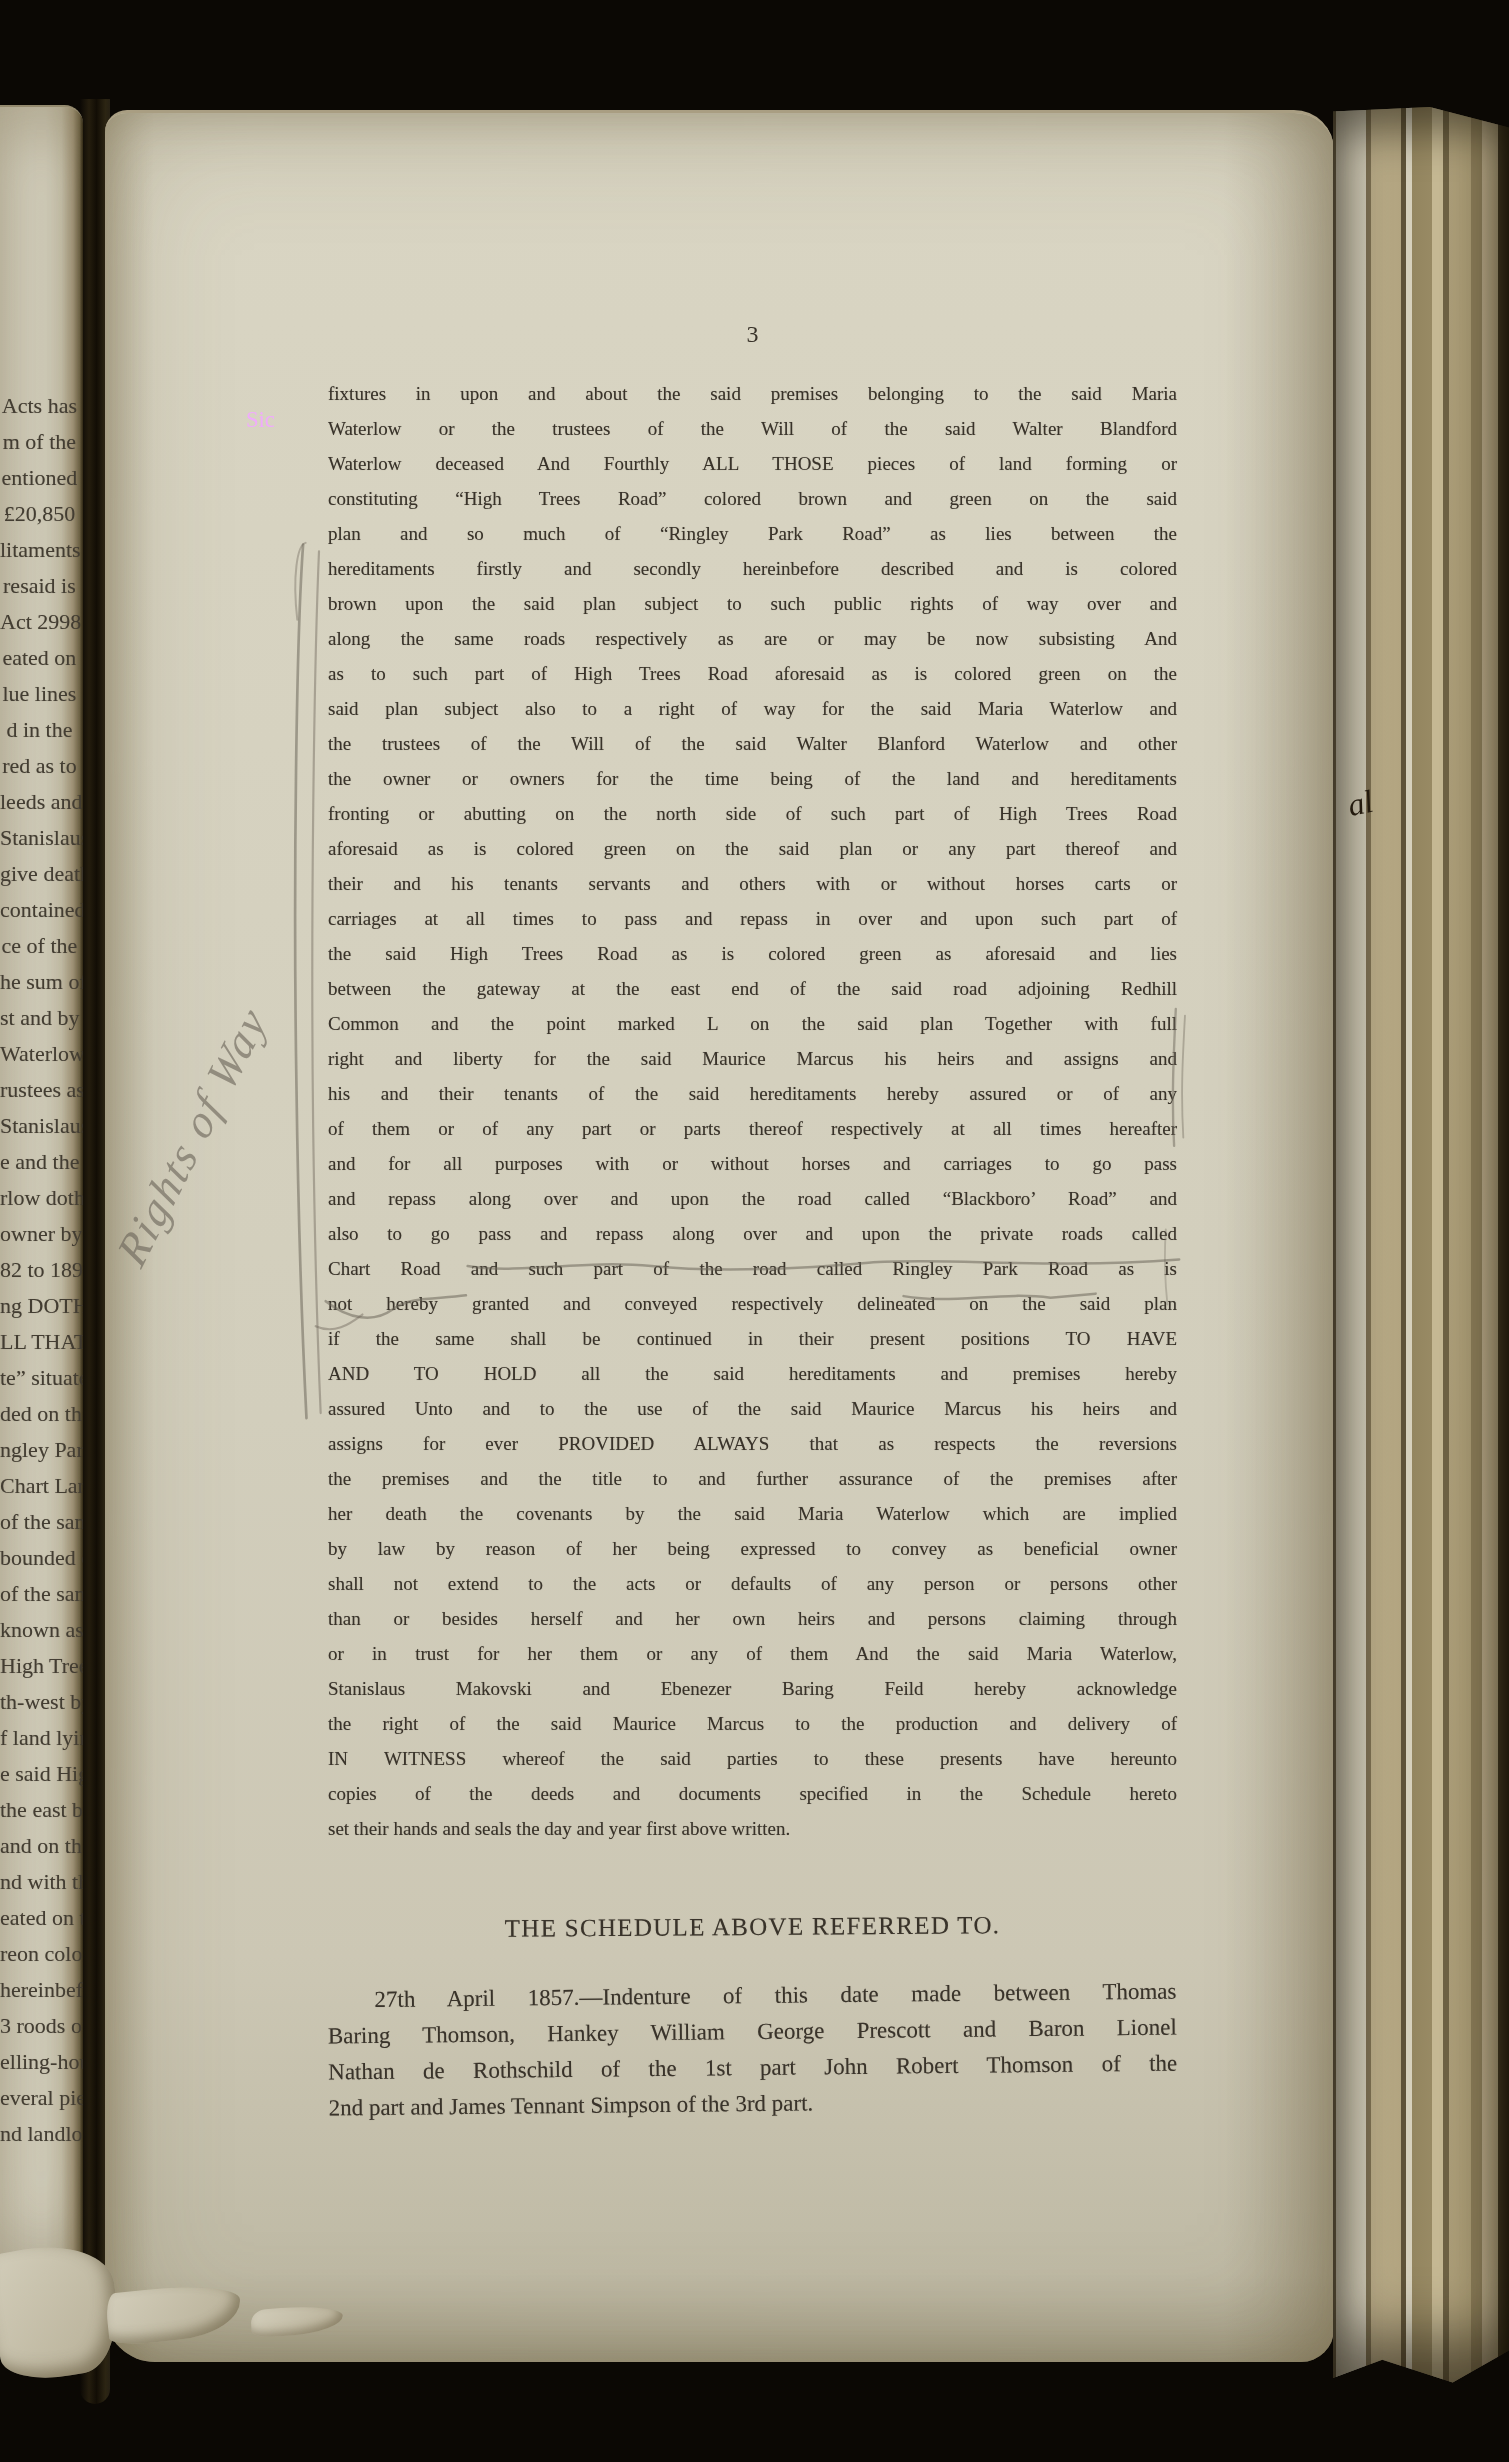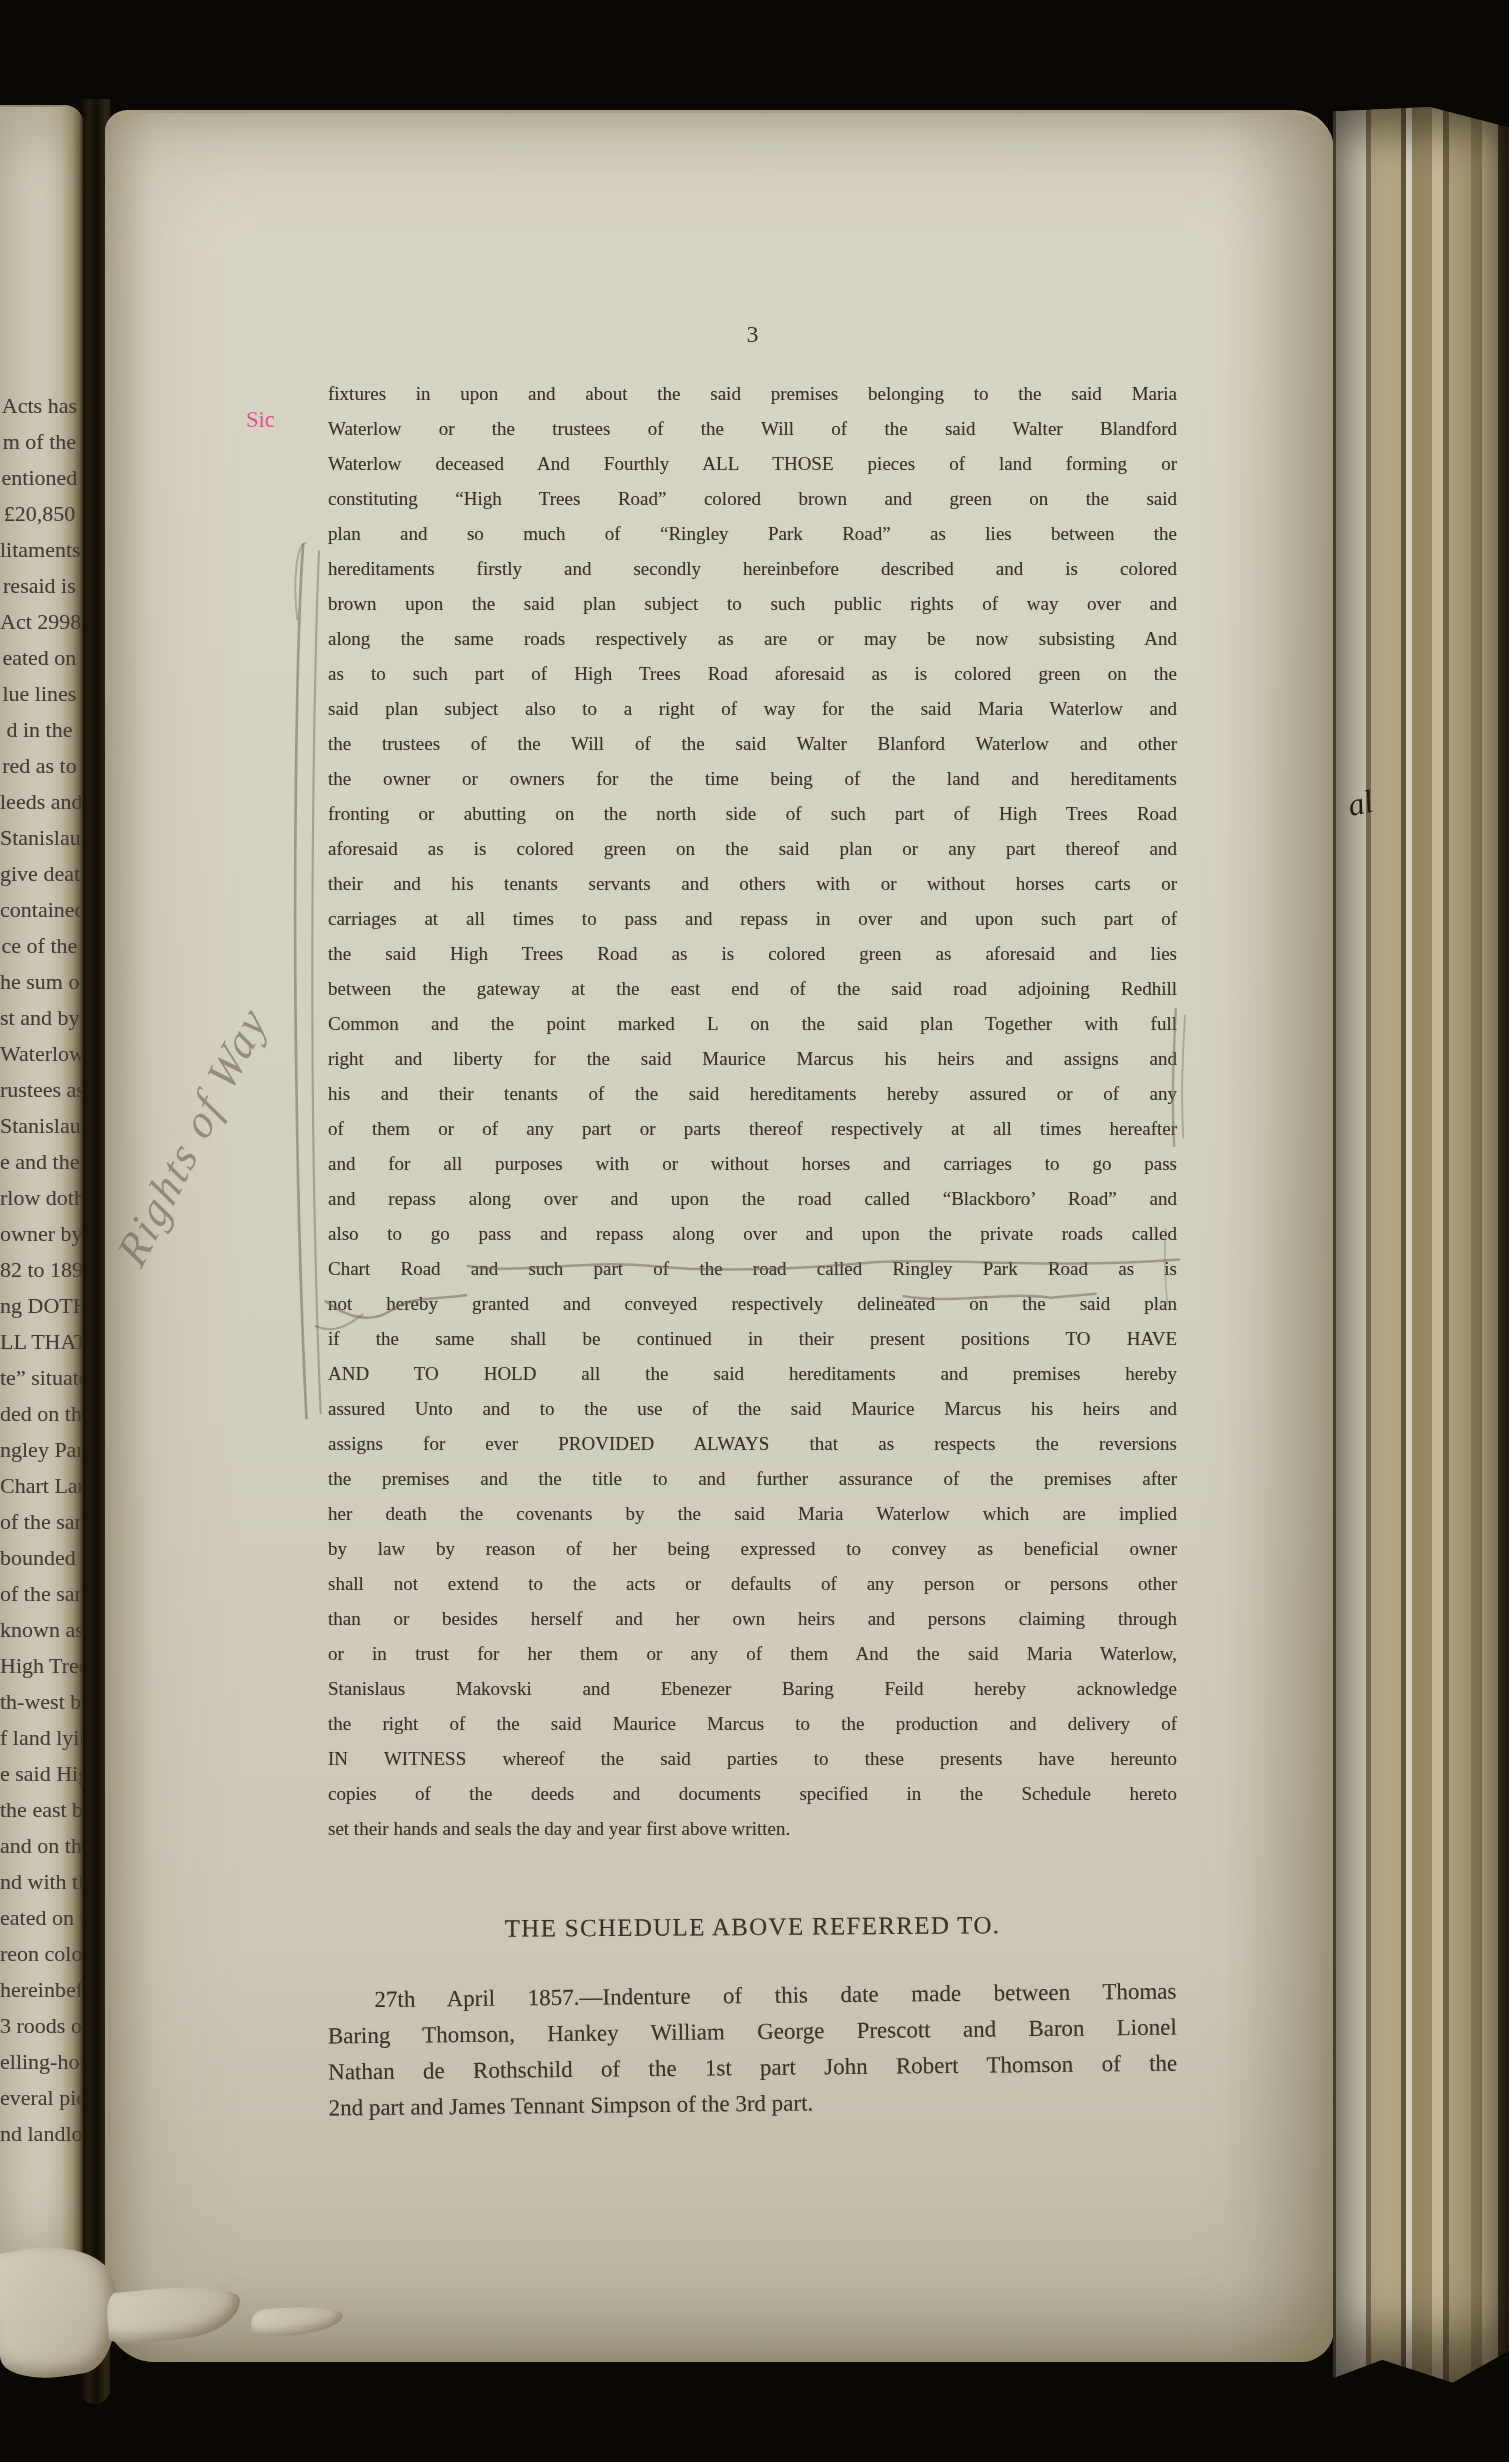--- a/index.html
+++ b/index.html
@@ -47,21 +47,21 @@
     border-top:3.3px solid #a99e82;
     border-radius:22px 40px 33px 50px;
     box-shadow:inset 0 0 125px rgba(105,92,60,.32), inset -20px 0 58px rgba(105,92,60,.22), inset 15px 0 33px rgba(105,92,60,.18);
   }
   .page-number{
     position:absolute;left:328px;top:321px;width:849px;
     text-align:center;font-size:24px;color:#39332a;
   }
   .sic-note{
     position:absolute;left:246px;top:407px;
-    font-size:22.6px;color:#ec4899;
+    font-size:22.6px;color:#f0abfc;
   }
   .body-text{position:absolute;left:328px;top:376px;width:849px;}
   .body-text .line{
     height:35px;line-height:35px;
     font-size:19px;color:#39332a;
     text-align:justify;text-align-last:justify;
     text-shadow:0 0 0.8px rgba(57,51,42,.4);
   }
   .body-text .line.noj, .schedule .line.noj{text-align-last:left;}
   .schedule-heading{

